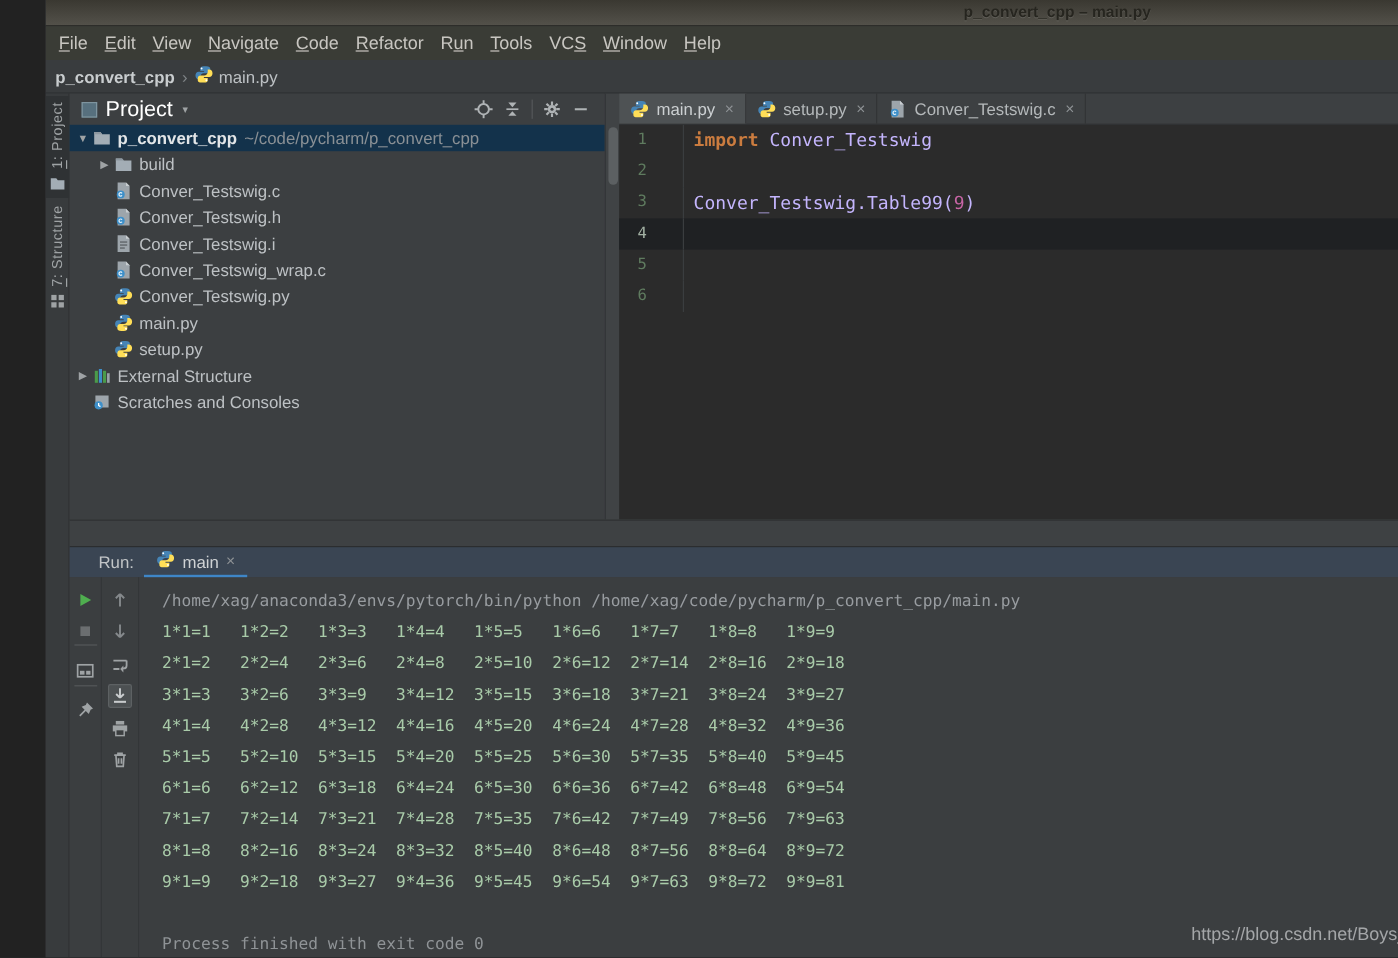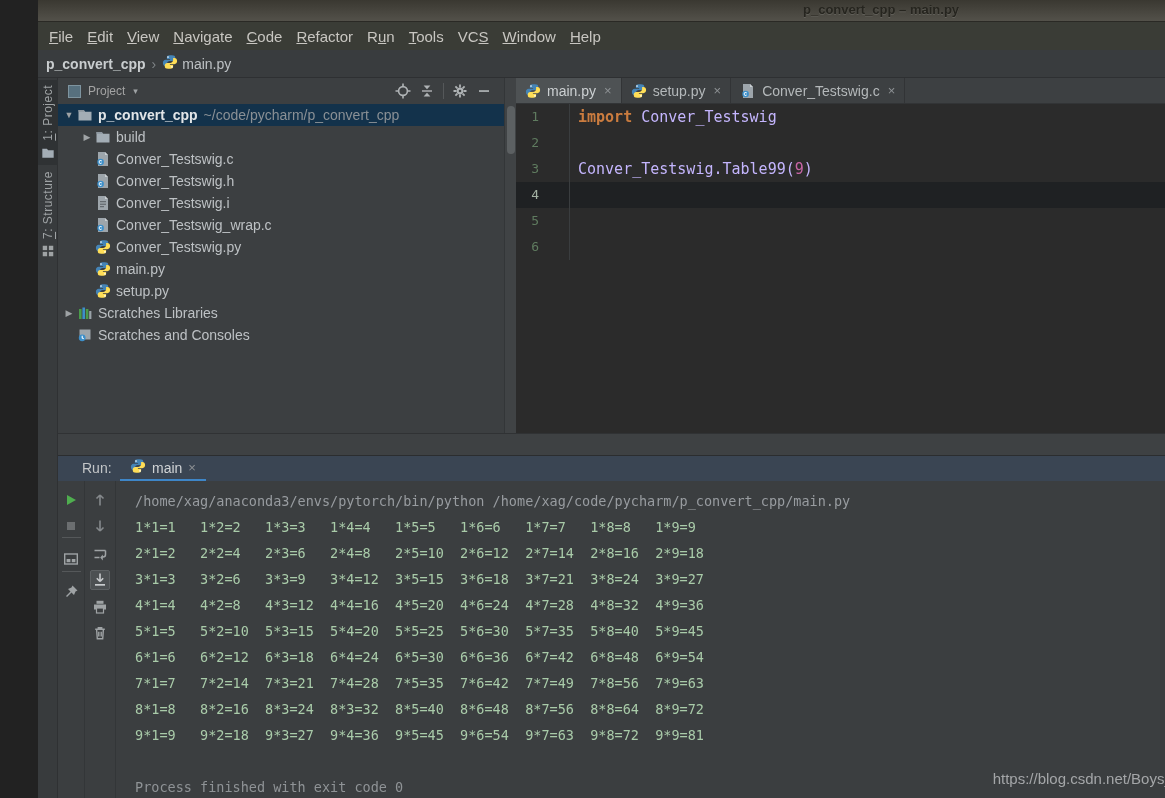--- a/index.html
+++ b/index.html
@@ -30,21 +30,21 @@
   .toolstripe { position:absolute; left:0; top:78px; width:20px; height:720px; background:#383b3d; border-right:1px solid #2f3133; }
   .vtab { position:absolute; left:0; width:20px; display:flex; flex-direction:column; align-items:center; padding:5px 0; cursor:default; }
   .vtab.active { background:#2f3234; }
   .vtab-label { writing-mode:vertical-rl; transform:rotate(180deg); font-size:12px; color:#9fa3a5; letter-spacing:0.5px; }
   .vtab-label u { text-decoration:underline; }
   .vtab .icon { margin-top:5px; }
   
   .project-panel { position:absolute; left:20px; top:78px; width:446px; height:355px; background:#3c3f41; }
   .panel-header { height:26px; display:flex; align-items:center; padding:0 6px; }
   .panel-title-icon { width:13px; height:13px; background:#57707e; border:1px solid #7e949f; margin:0 7px 0 4px; }
-  .panel-title { font-size:12px; color:#a3a3a3; }
+  .panel-title { font-size:18px; color:#ffffff; }
   .panel-caret { color:#9fa3a5; font-size:9px; margin-left:8px; }
   .panel-header-actions { margin-left:auto; display:flex; align-items:center; gap:8px; padding-right:6px; }
   .panel-header-actions .divider { width:1px; height:16px; background:#55585a; }
   .tree { position:absolute; top:26px; left:0; right:0; }
   .tree-row { height:22px; display:flex; align-items:center; font-size:14px; color:#bdc1c4; white-space:nowrap; cursor:default; }
   .tree-row.selected { background:#13324b; }
   .tree-row.selected .tree-label { color:#e2e5e7; }
   .tree-arrow { width:16px; flex:none; font-size:9px; color:#9fa3a5; text-align:center; }
   .tree-label.bold { font-weight:bold; }
   .tree-path { color:#8a9095; margin-left:6px; }
@@ -309,21 +309,21 @@
           <span style="width: 3px; flex: 0 0 auto;"></span>
           <span class="tree-arrow">▶</span>
           <span class="icon">
             <svg width="16" height="16" viewBox="0 0 16 16">
               <rect x="2" y="4" width="2.6" height="10" fill="#4a9b4a"></rect>
               <rect x="5.4" y="2.5" width="2.6" height="11.5" fill="#3d8fc9"></rect>
               <rect x="8.8" y="4" width="2.6" height="10" fill="#4a9b4a"></rect>
               <rect x="12.2" y="6" width="2.2" height="8" fill="#9aa3a9"></rect>
             </svg>
           </span>
-          <span class="tree-label">Scratches Libraries</span>
+          <span class="tree-label">External Structure</span>
         </div>
         <div class="tree-row">
           <span style="width: 3px; flex: 0 0 auto;"></span>
           <span class="tree-arrow"></span>
           <span class="icon">
             <svg width="16" height="16" viewBox="0 0 16 16">
               <path fill="#9da5ab" d="M2.5 2.5h11v10h-11z"></path>
               <circle cx="5.2" cy="10.8" r="3.4" fill="#3d8fc9"></circle>
               <path stroke="#fff" stroke-width="1.1" fill="none" d="M5.2 8.8v2.1l1.5.9"></path>
             </svg>

